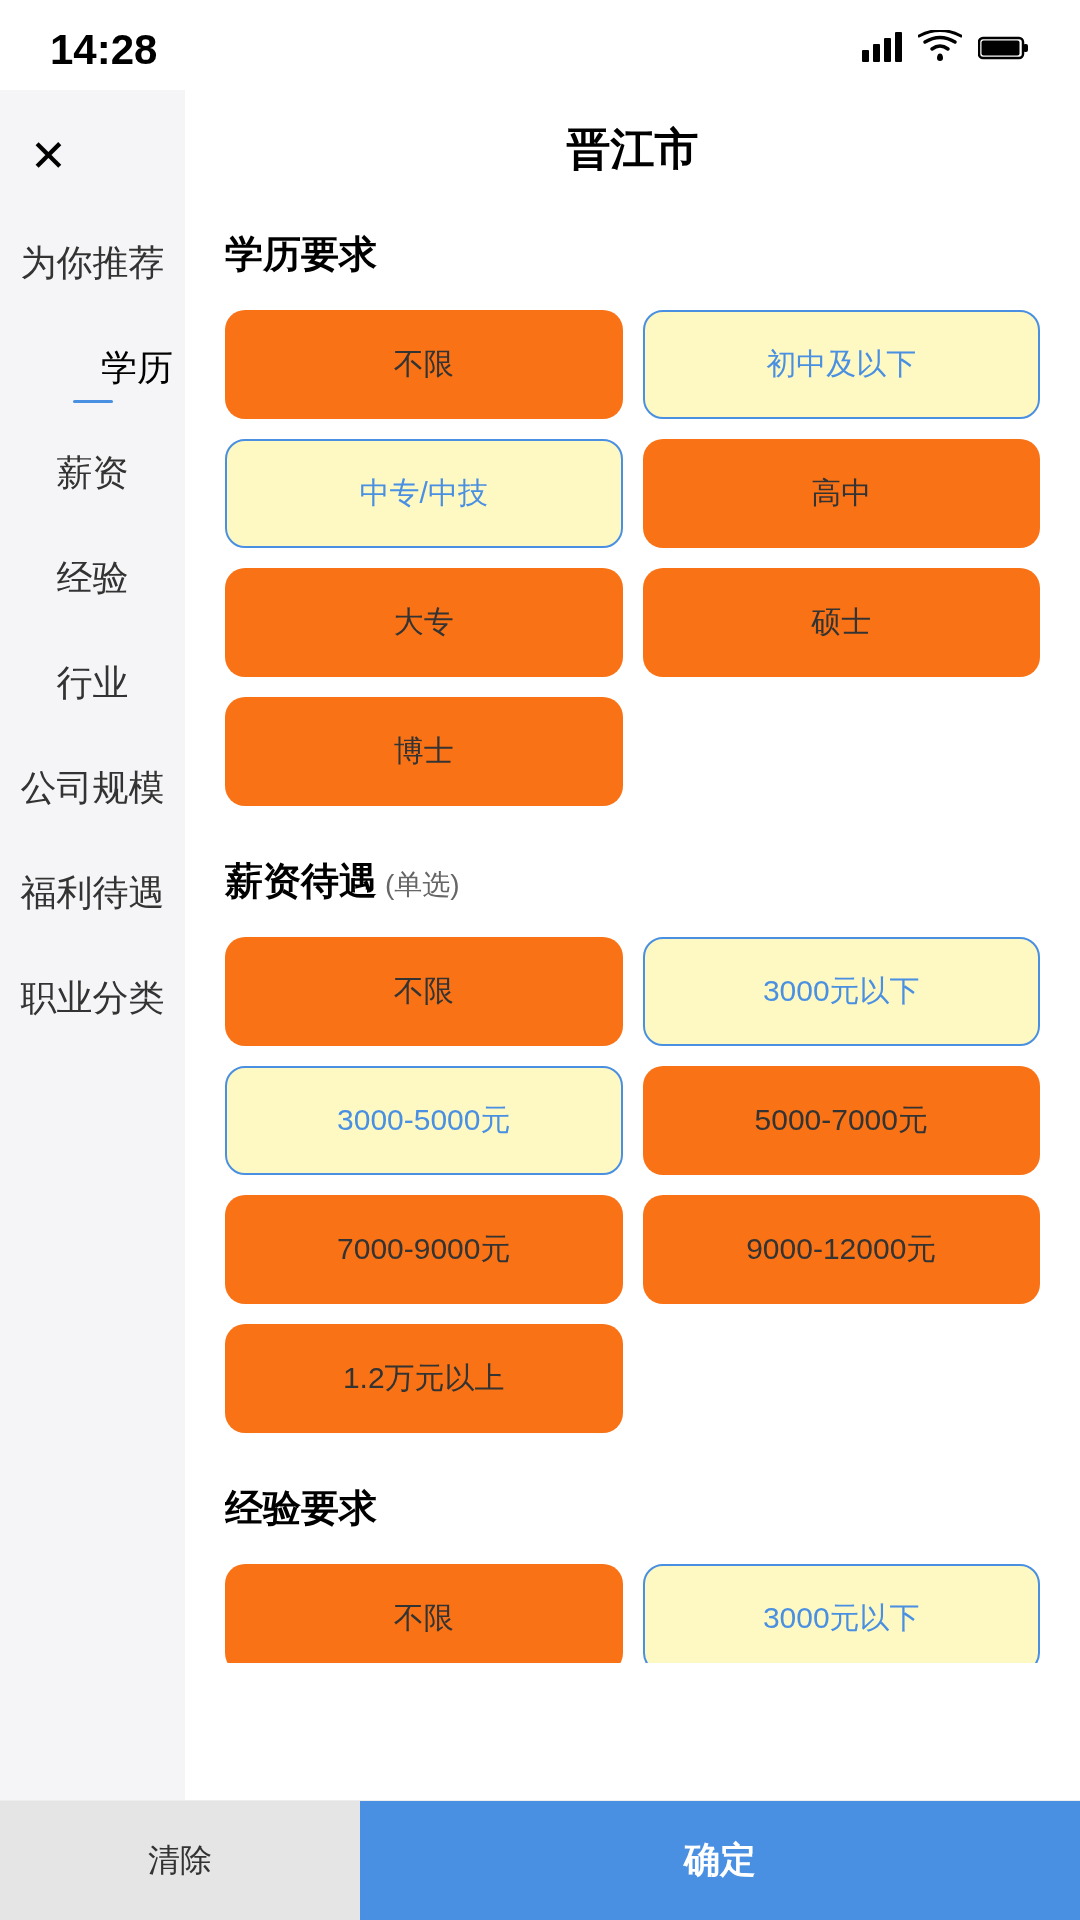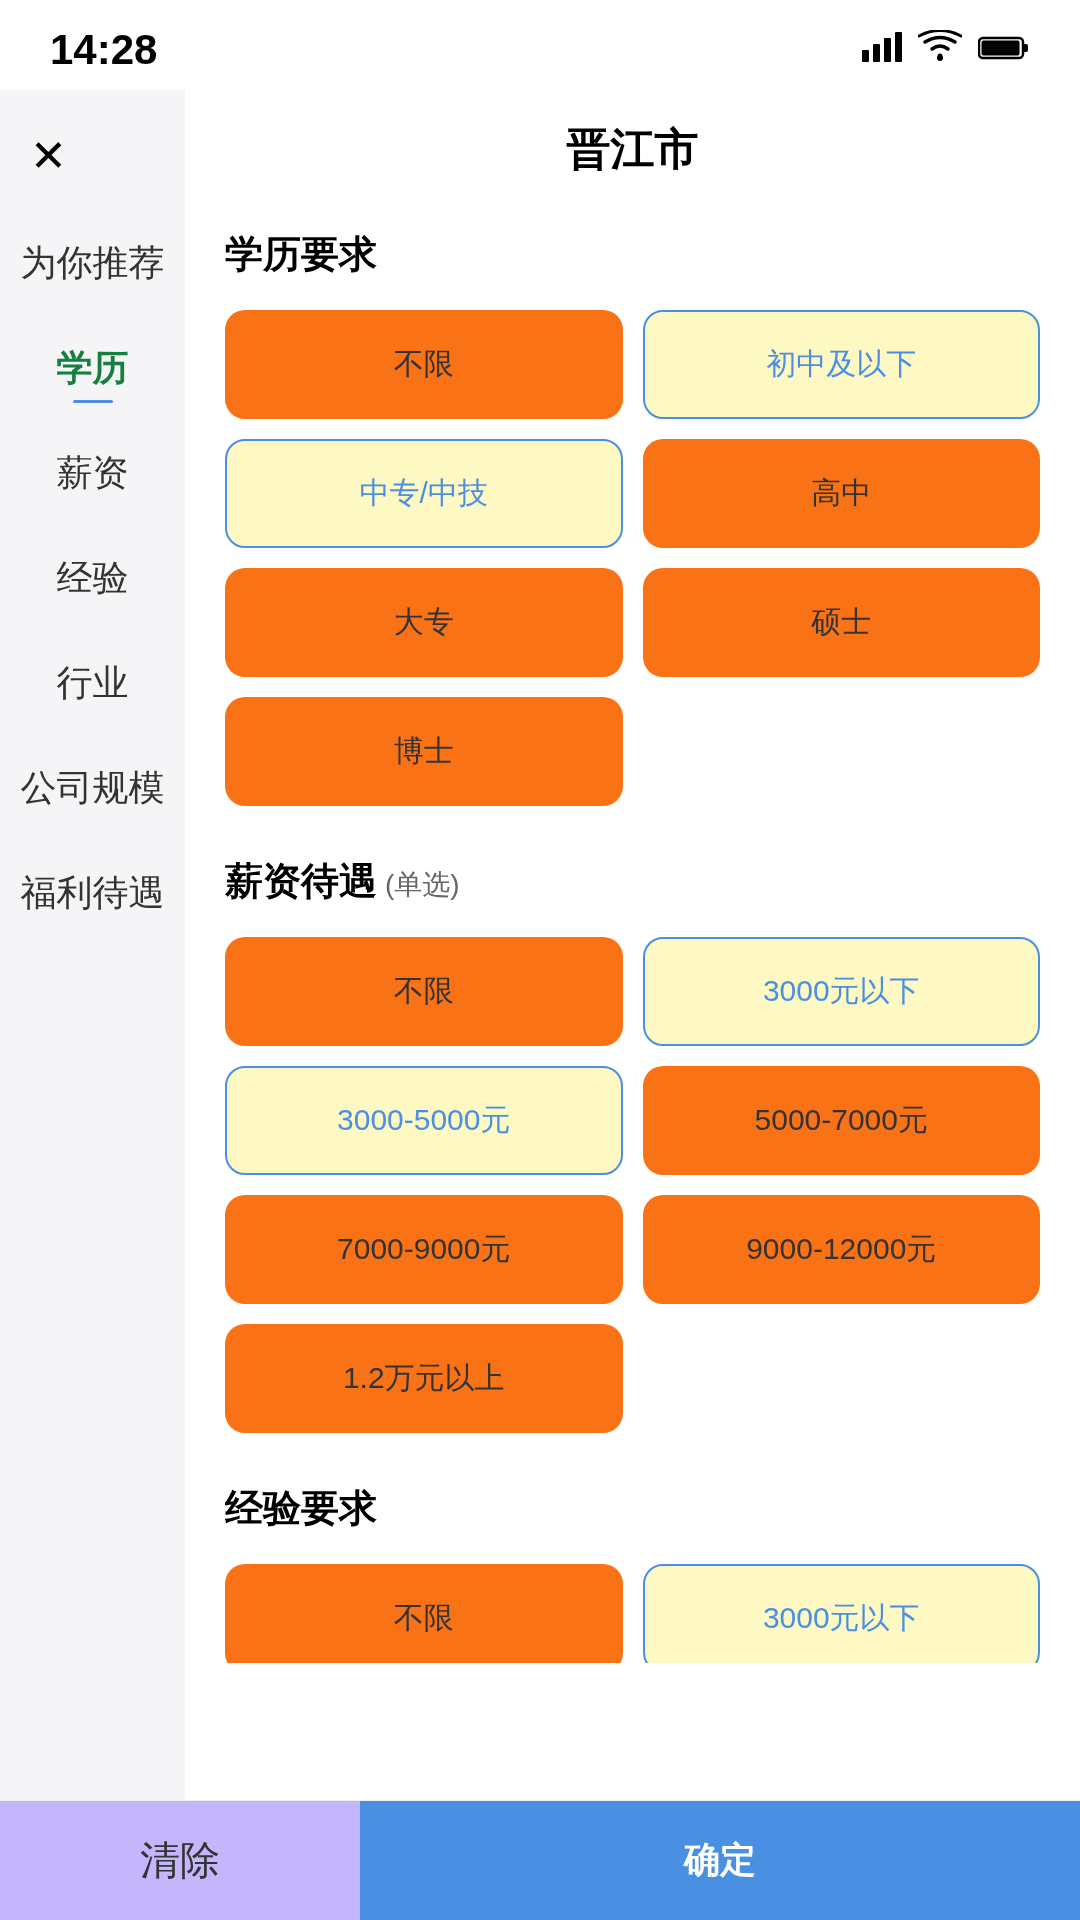--- a/index.html
+++ b/index.html
@@ -60,23 +60,24 @@
       color: #000;
     }
     .sidebar-item {
       padding: 28px 12px;
       font-size: 36px;
       color: #333;
       cursor: pointer;
       text-align: center;
     }
     .sidebar-item.active {
-      color: #15803d;
-      font-weight: 700;
+      color: #000000;
+      font-weight: 400;
       position: relative;
+      text-align: right;
     }
     .sidebar-item.active::after {
       content: '';
       position: absolute;
       bottom: 18px;
       left: 50%;
       transform: translateX(-50%);
       width: 40px;
       height: 3px;
       background: #4A90E2;
@@ -137,23 +138,23 @@
 
     
     .bottom-bar {
       display: flex;
       height: 120px;
       border-top: 1px solid #eee;
       background: #fff;
     }
     .btn-clear {
       flex: 1;
-      background: #c4b5fd;
+      background: #e5e5e5;
       border: none;
-      font-size: 40px;
+      font-size: 32px;
       color: #333;
       cursor: pointer;
       border-radius: 0;
     }
     .btn-confirm {
       flex: 2;
       background: #4A90E2;
       border: none;
       font-size: 36px;
       color: #fff;
@@ -206,20 +207,21 @@
 
   <div class="sidebar">
     <div class="sidebar-close">✕</div>
     <div class="sidebar-item">为你推荐</div>
     <div class="sidebar-item active">学历</div>
     <div class="sidebar-item">薪资</div>
     <div class="sidebar-item">经验</div>
     <div class="sidebar-item">行业</div>
     <div class="sidebar-item">公司规模</div>
     <div class="sidebar-item">福利待遇</div>
+    <div class="sidebar-item">职业分类</div>
   </div>
 
   <div class="content">
 
     <div class="content-title">晋江市</div>
 
     <div class="section">
       <div class="section-title">学历要求</div>
       <div class="options-grid">
         <div class="option-btn">不限</div>

